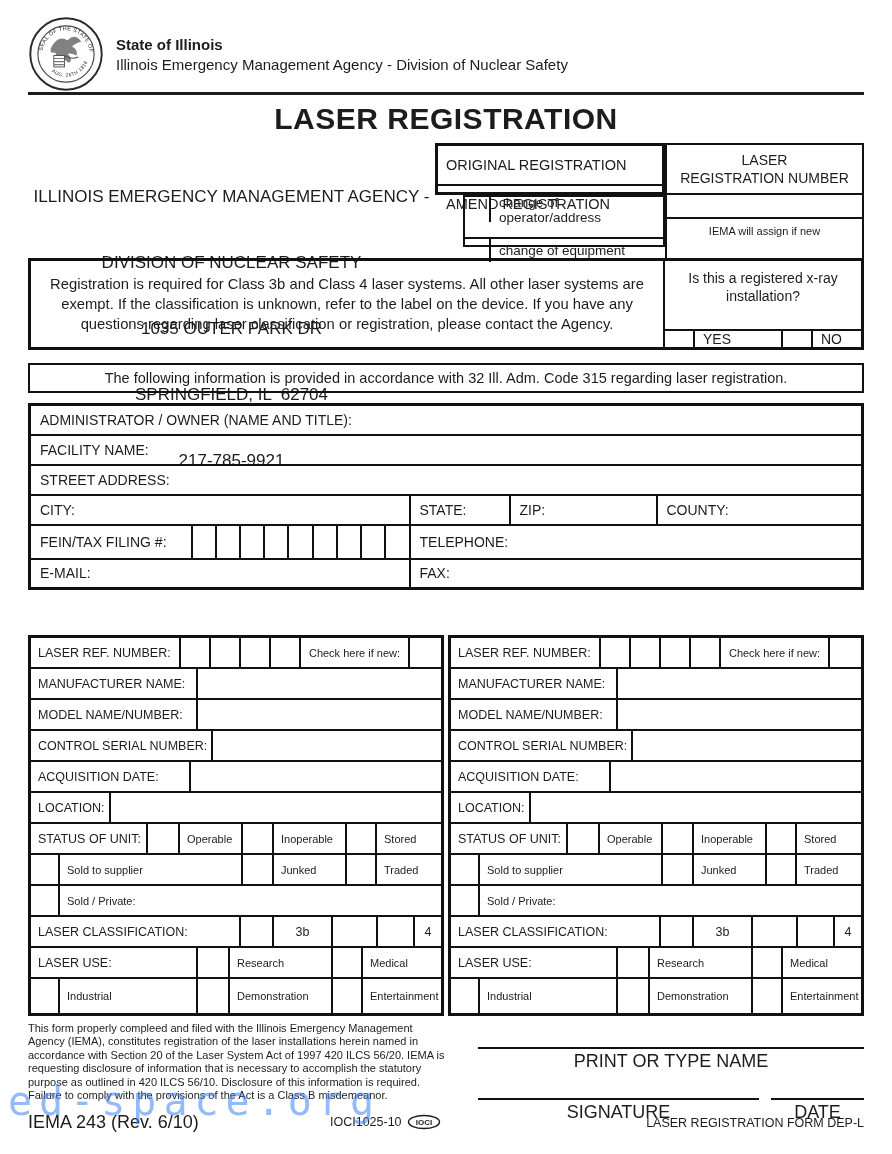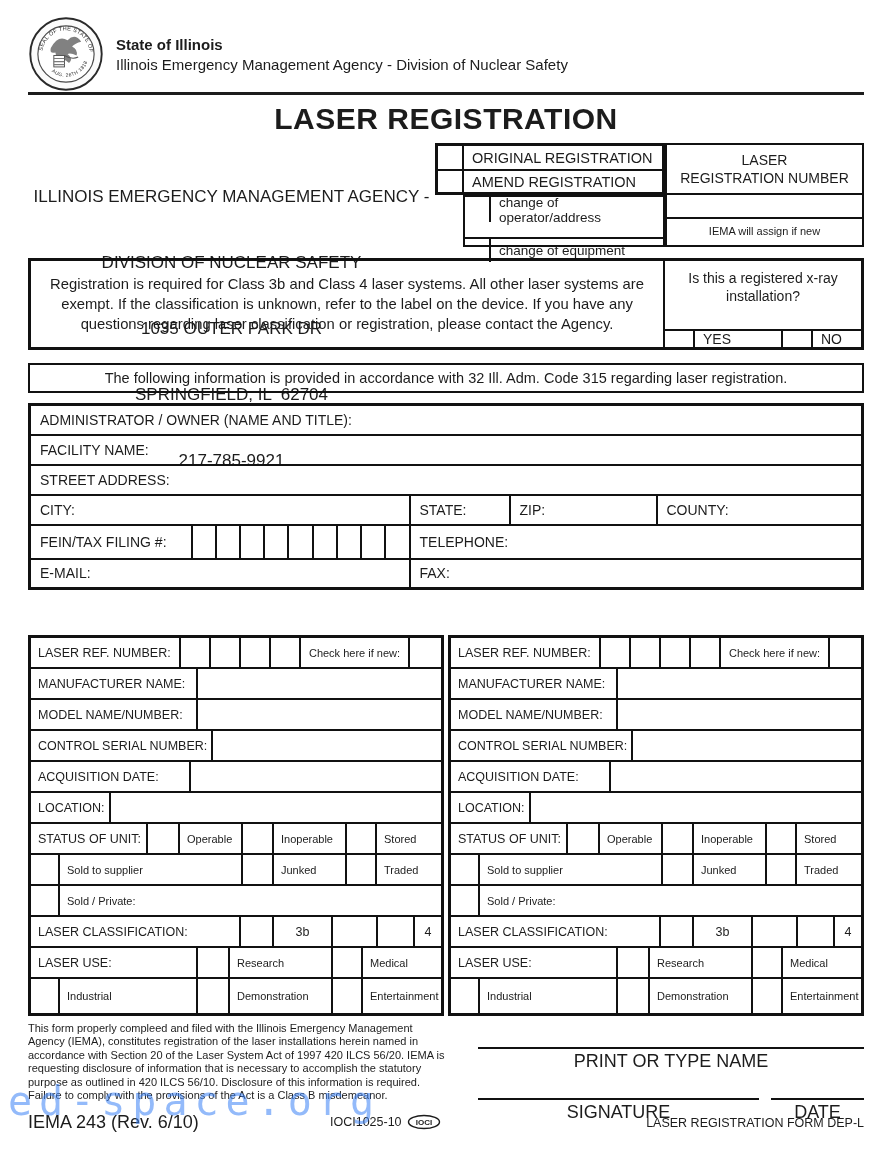--- a/index.html
+++ b/index.html
@@ -13,30 +13,30 @@
   .hdr-text .l2{font-size:15px;margin-top:3px;}
   .rule{position:absolute;left:28px;top:92px;width:836px;height:3px;background:#1c1c1c;}
 
   .title{position:absolute;left:0;top:102px;width:892px;text-align:center;
          font-size:30px;font-weight:bold;letter-spacing:.5px;}
 
   
   .addr{position:absolute;left:28px;top:142px;width:407px;text-align:center;
         font-size:17px;line-height:22px;white-space:pre;}
   .regA{position:absolute;left:435px;top:143px;width:230px;height:52px;border:3px solid #111;}
-  .regA .row{display:flex;height:23px;}
+  .regA .row{display:flex;height:38px;flex-direction:column;}
   .regA .row+.row{border-top:2px solid #111;}
   .regA .cb{width:26px;border-right:2px solid #111;}
   .regA .lab{flex:1;display:flex;align-items:center;padding-left:8px;font-size:14.5px;}
   .regB{position:absolute;left:463px;top:195px;width:202px;height:52px;border:2px solid #111;}
   .regB .row{display:flex;height:25px;}
   .regB .row+.row{border-top:2px solid #111;margin-top:15px;}
   .regB .cb{width:26px;border-right:2px solid #111;}
   .regB .lab{flex:1;display:flex;align-items:center;padding-left:8px;font-size:13.5px;}
-  .regC{position:absolute;left:665px;top:143px;width:199px;height:104px;border:2px solid #111;}
+  .regC{position:absolute;left:665px;top:143px;width:199px;height:118px;border:2px solid #111;}
   .regC .head{height:50px;display:flex;flex-direction:column;align-items:center;justify-content:center;
               font-size:14px;line-height:18px;border-bottom:2px solid #111;}
   .regC .blank{height:24px;border-bottom:2px solid #111;}
   .regC .note{height:24px;display:flex;align-items:center;justify-content:center;font-size:11px;}
 
   
   .notice{position:absolute;left:28px;top:258px;width:836px;height:92px;border:3px solid #111;display:flex;}
   .notice .para{width:634px;display:flex;align-items:center;justify-content:center;
                 padding:16px 16px;font-size:14.8px;line-height:20px;text-align:center;border-right:2px solid #111;}
   .xray{flex:1;display:flex;flex-direction:column;gap:24px;}

